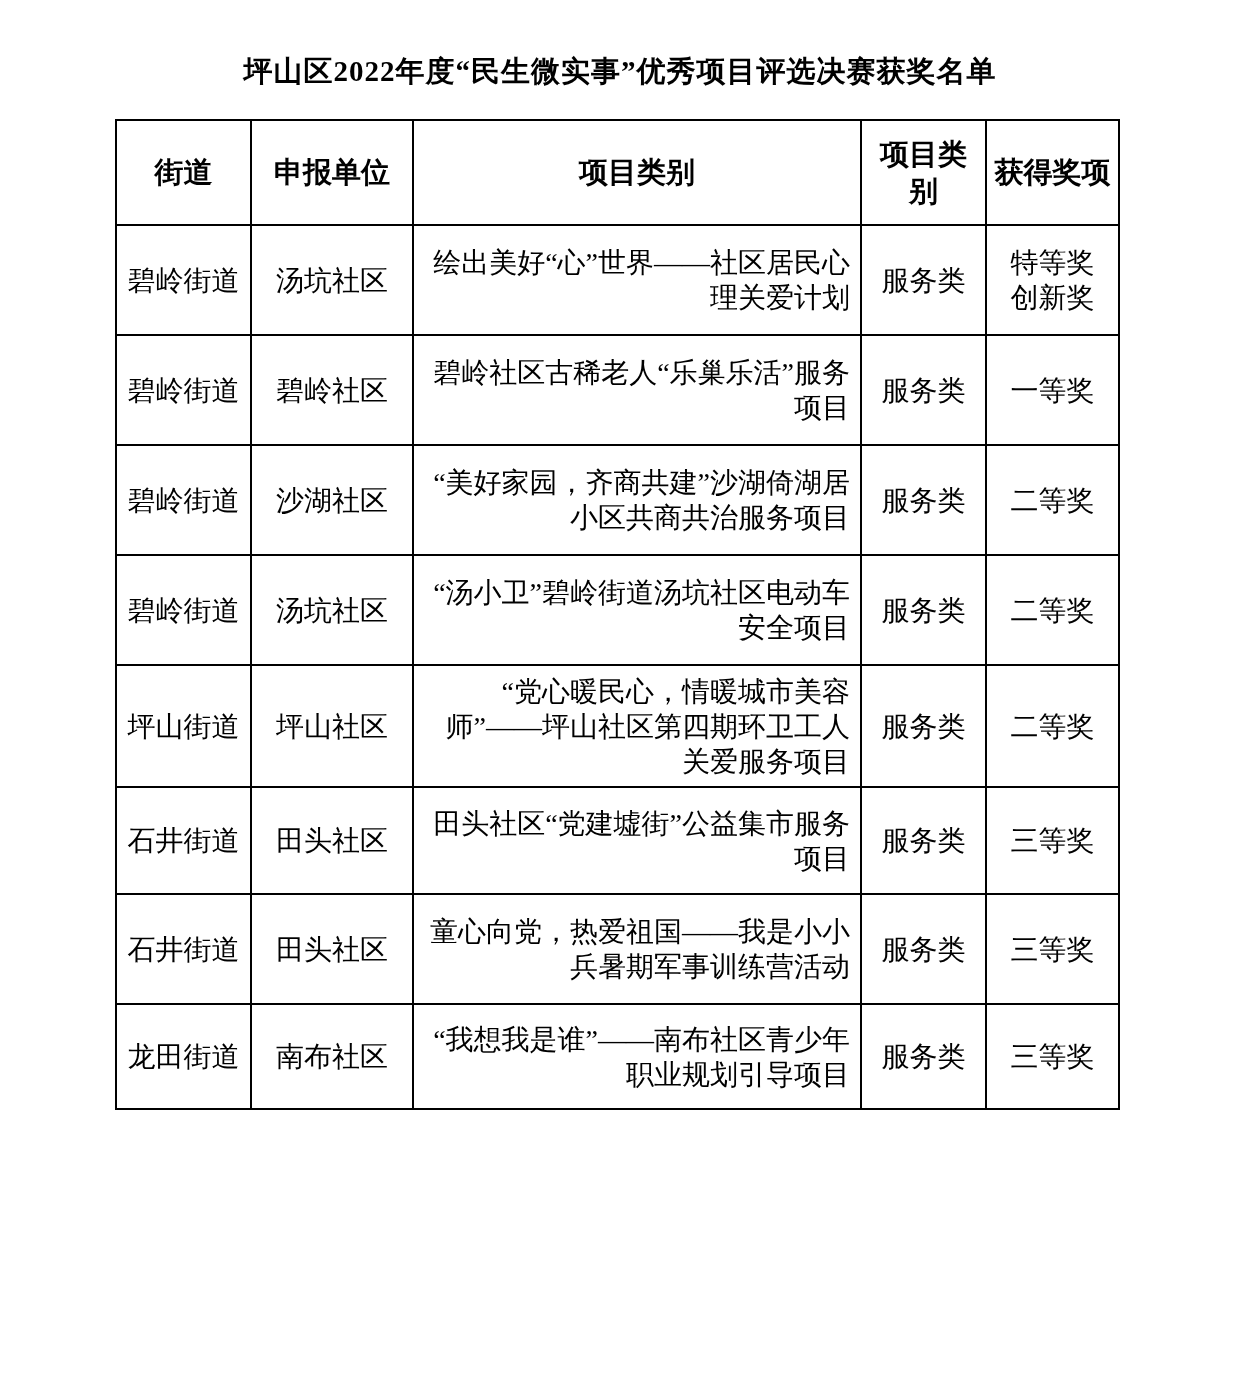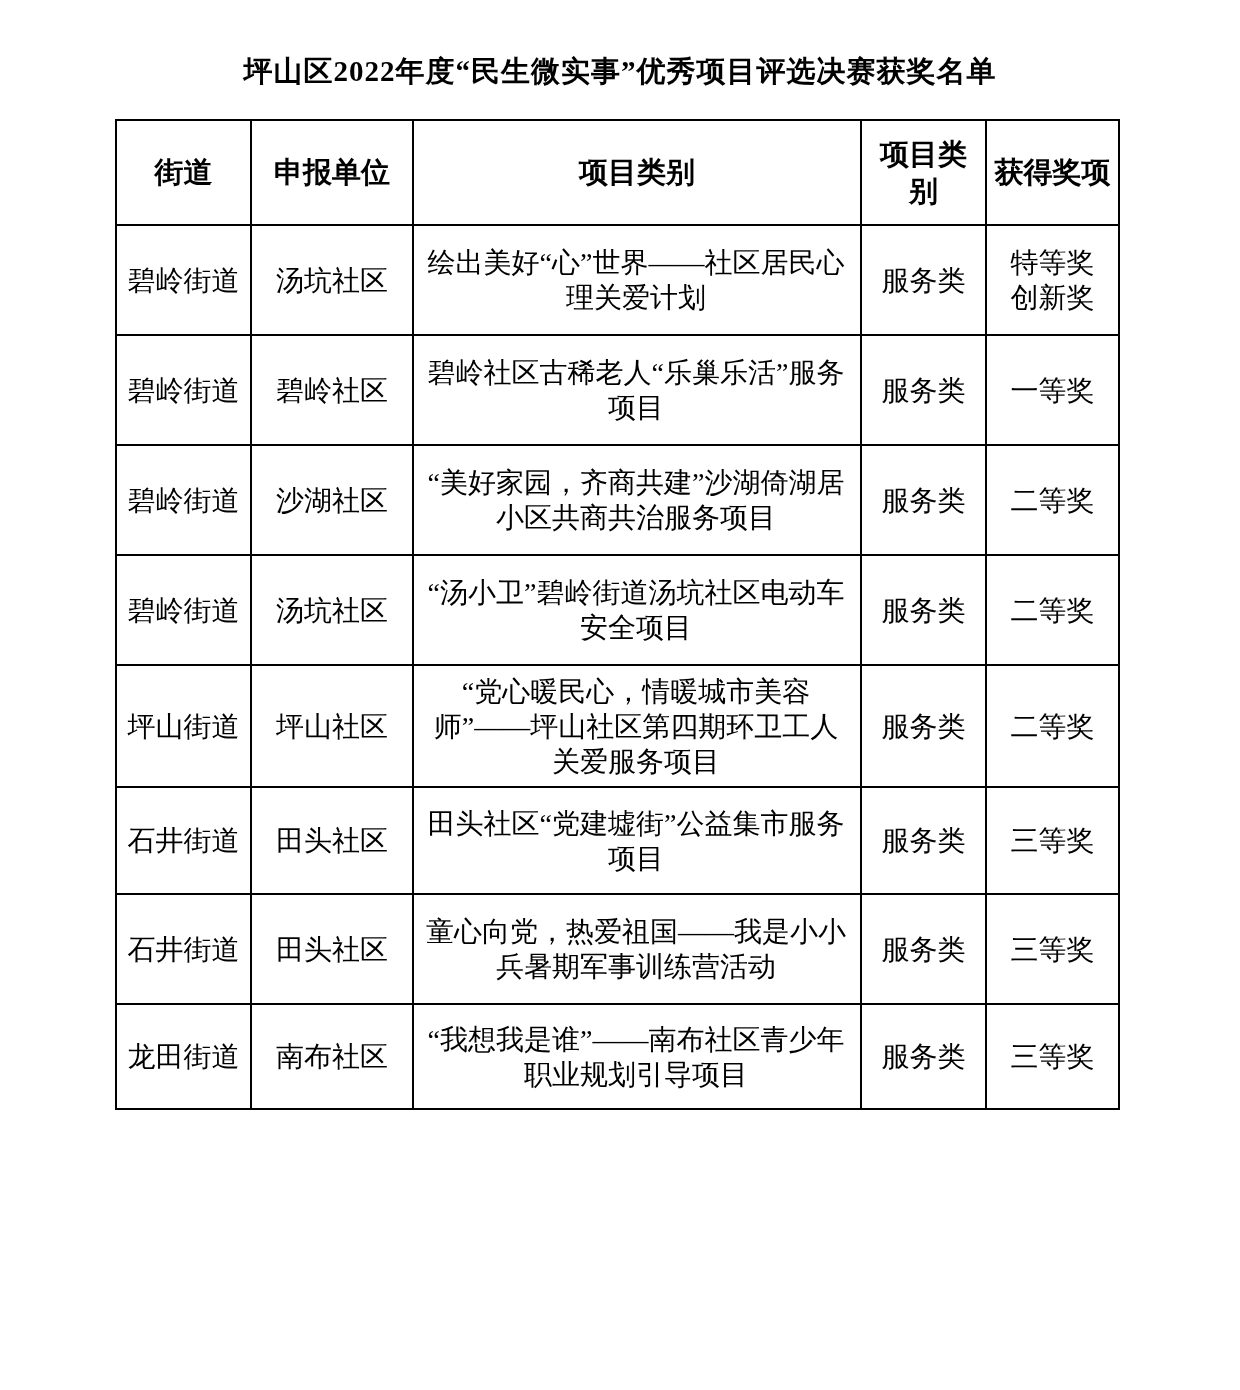--- a/index.html
+++ b/index.html
@@ -50,21 +50,21 @@
   .awards-table tbody tr:nth-child(5)  { height: 122px; }
   .awards-table tbody tr:nth-child(6)  { height: 107px; }
   .awards-table tbody tr:nth-child(8)  { height: 105px; }
   .awards-table tbody tr:nth-child(10) { height: 104px; }
   .c-street   { width: 135px; }
   .c-unit     { width: 162px; }
   .c-project  { width: 448px; }
   .c-category { width: 125px; }
   .c-award    { width: 133px; }
   td.c-project {
-    text-align: center;
+    text-align: right;
     padding: 4px 10px 4px 8px;
   }
   td.c-award {
     white-space: pre-line;
     margin-left: 12px;
   }
 </style>
 </head>
 <body>
 

